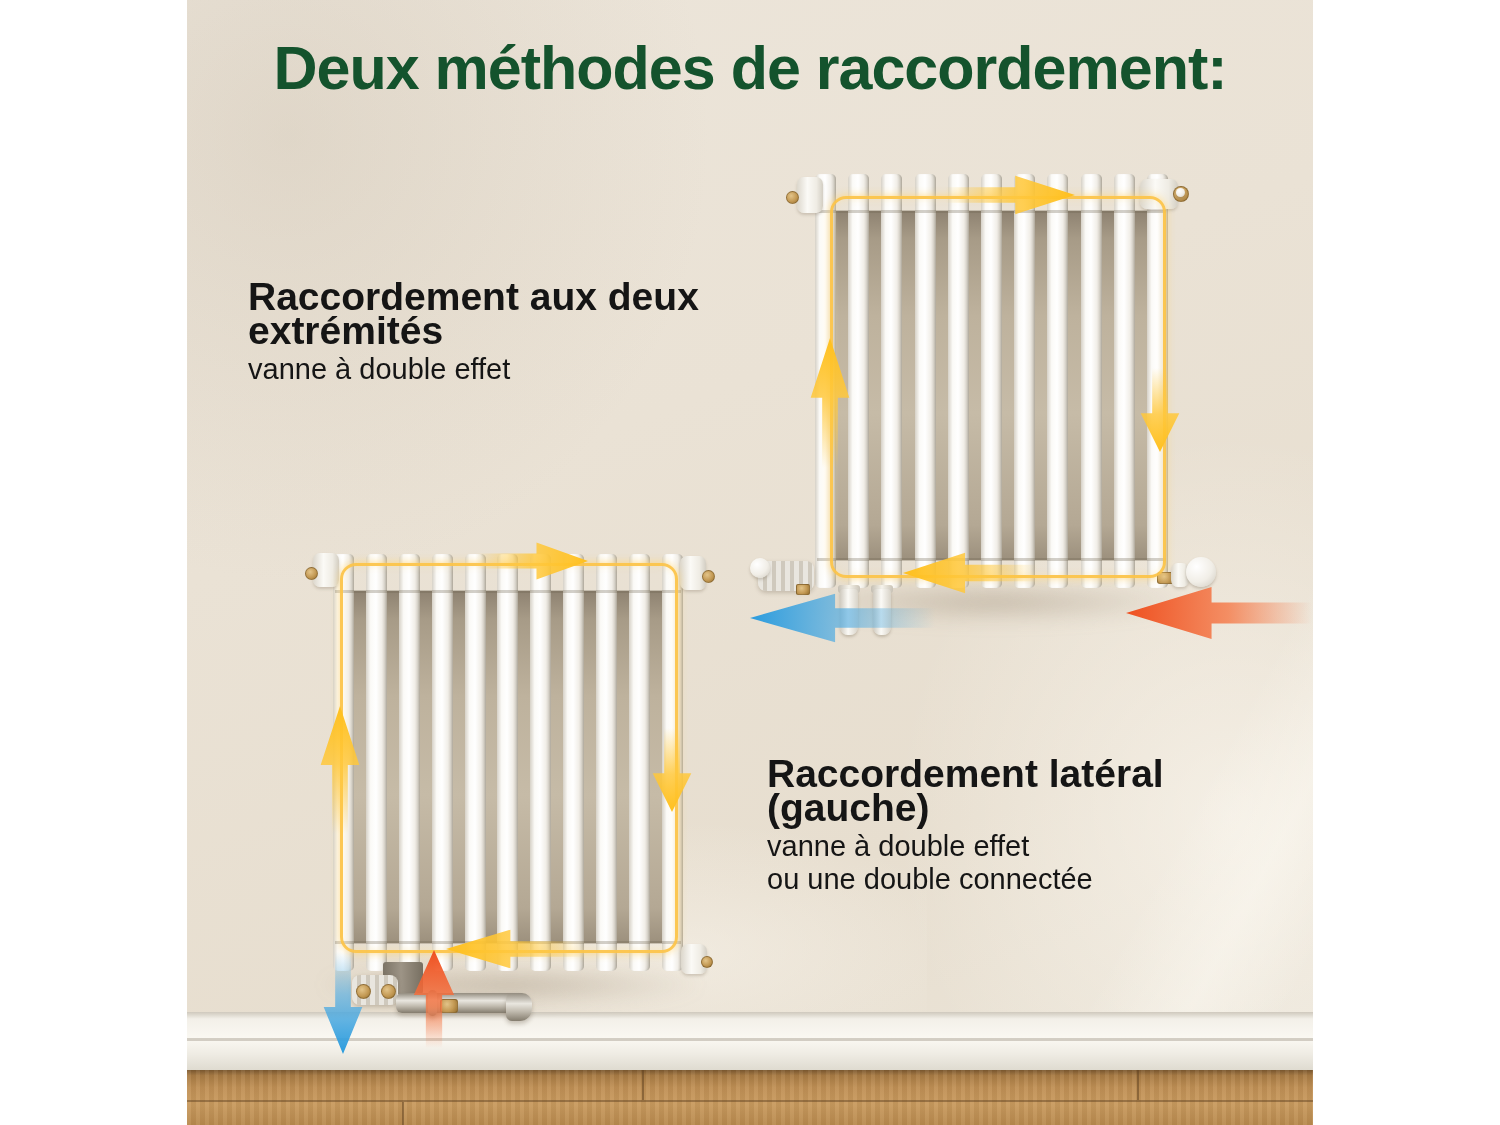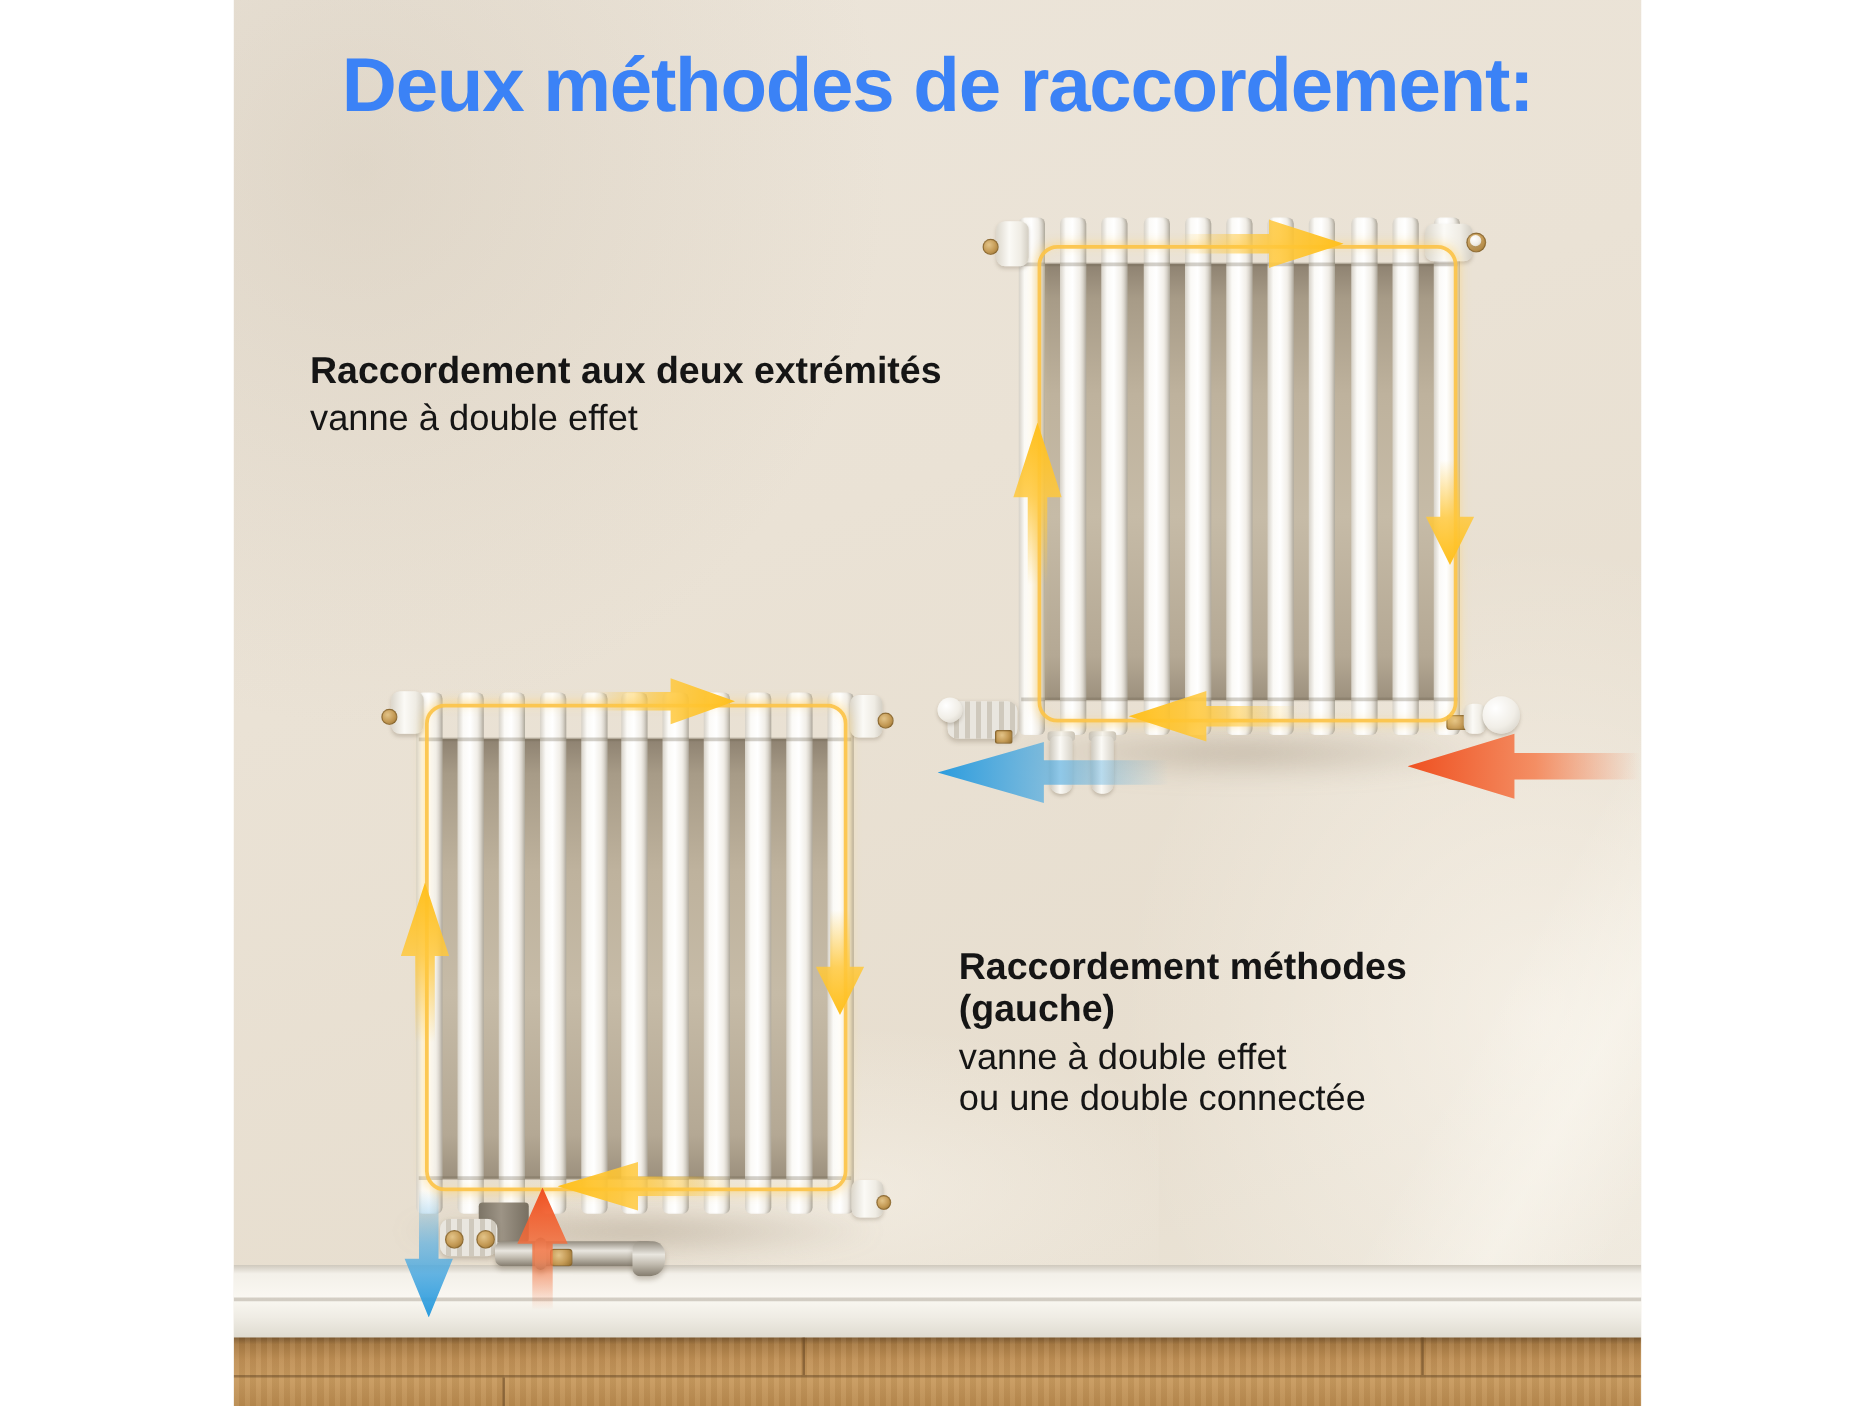--- a/index.html
+++ b/index.html
@@ -20,24 +20,24 @@
          background:linear-gradient(180deg,#cfc9bd 0%,#f3f0e9 12%,#faf8f2 46%,#efece4 72%,#dfdbd0 100%);}
   .baseboard-groove{position:absolute;left:0;top:26px;width:100%;height:3px;background:rgba(146,137,121,.38);}
   .floor{position:absolute;left:0;top:1070px;width:100%;height:55px;
          background:
            repeating-linear-gradient(90deg, rgba(255,255,255,.05) 0 4px, rgba(0,0,0,.04) 4px 9px),
            linear-gradient(180deg,#7d5a31 0%,#a97c45 10%,#c09055 32%,#c89a5e 62%,#b98a4e 100%);}
   .floor-seam-h{position:absolute;left:0;top:30px;width:100%;height:2px;background:rgba(92,62,30,.45);}
   .floor-joint{position:absolute;width:2px;background:rgba(92,62,30,.5);}
   
   .title{position:absolute;left:187px;top:33px;width:1126px;text-align:center;
-         font-size:61px;font-weight:bold;letter-spacing:-1px;color:#3b82f6;}
+         font-size:61px;font-weight:bold;letter-spacing:-1px;color:#14532d;}
   
   .annotation{position:absolute;color:#151515;}
-  .annotation .heading{font-size:30px;font-weight:bold;line-height:34px;margin:0 0 5px 0;}
+  .annotation .heading{font-size:39px;font-weight:bold;line-height:34px;margin:0 0 5px 0;}
   .annotation .line{font-size:29px;line-height:33px;}
   
   .radiator{position:absolute;}
   .rad-interior{position:absolute;left:4px;right:4px;top:37px;bottom:28px;
          background:linear-gradient(180deg,#8e8271 0%,#a79b87 8%,#beb29d 30%,#c6bba7 58%,#b4a894 90%,#9c907d 100%);}
   .tubes{position:absolute;left:0;top:0;width:100%;height:100%;display:flex;justify-content:space-between;}
   .tube{width:21px;height:100%;border-radius:5px;
          background:
            linear-gradient(90deg,#d6d1c7 0%,#fbfaf7 22%,#ffffff 48%,#f2efe9 74%,#ccc7bc 100%);
          box-shadow:inset -3px 0 3px -2px rgba(120,110,95,.45);}
@@ -109,21 +109,21 @@
   </div>
 
   <div class="title">Deux méthodes de raccordement:</div>
 
   <div class="annotation" style="left:248px;top:280px;width:530px;">
     <div class="heading">Raccordement aux deux extrémités</div>
     <div class="line">vanne à double effet</div>
   </div>
 
   <div class="annotation" style="left:767px;top:757px;width:440px;">
-    <div class="heading">Raccordement méthodes (gauche)</div>
+    <div class="heading">Raccordement latéral (gauche)</div>
     <div class="line">vanne à double effet</div>
     <div class="line">ou une double connectée</div>
   </div>
 
   <div class="rad-shadow" style="left:805px;top:588px;width:378px;"></div>
   <div class="radiator" style="left:815px;top:174px;width:353px;height:414px;">
     <div class="rad-interior"></div>
     <div class="tubes">
       <div class="tube"></div>
       <div class="tube"></div>

